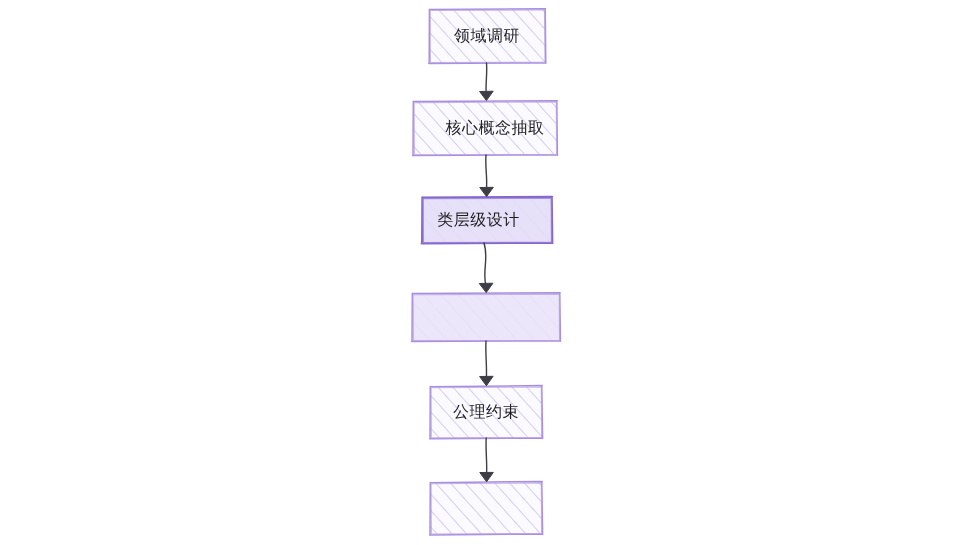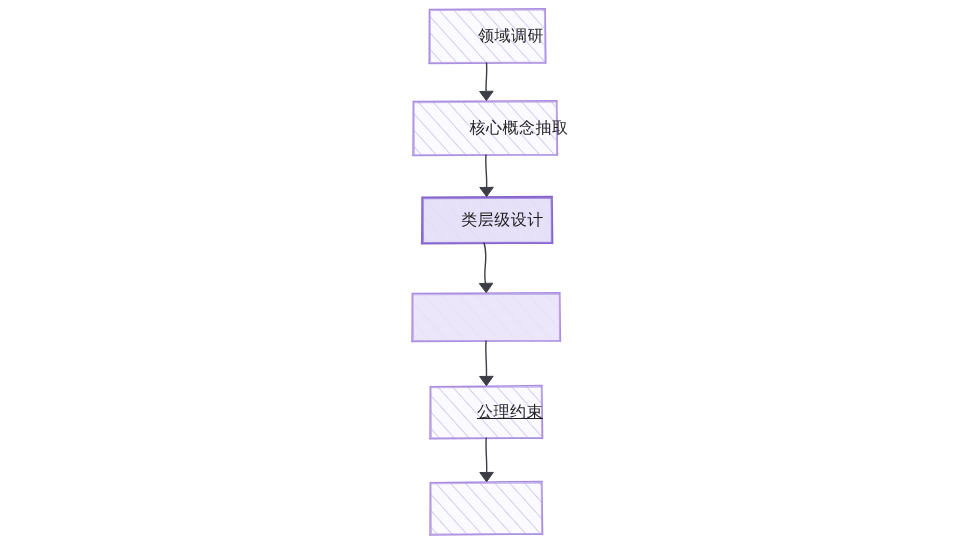--- a/index.html
+++ b/index.html
@@ -31,21 +31,20 @@
     display: flex;
     align-items: center;
     justify-content: center;
     color: #1e1e1e;
     font-size: 16px;
     font-family: "Liberation Sans", "DejaVu Sans", sans-serif;
     letter-spacing: 0.5px;
     white-space: nowrap;
     pointer-events: none;
     text-rendering: geometricPrecision;
-    padding-left: 24px;
   }
 </style>
 </head>
 <body>
 
 <div id="flow-canvas">
 
   <svg id="flow-svg" viewBox="0 0 960 545">
     <defs>
       <pattern id="hatch" width="11" height="11" patternTransform="rotate(-42)" patternUnits="userSpaceOnUse">
@@ -124,16 +123,16 @@
     </g>
   </svg>
 
   <div class="node-label" style="left:429px; top:9px; width:116px; height:54px;">领域调研</div>
 
   <div class="node-label" style="left:413px; top:101px; width:164px; height:54px;">核心概念抽取</div>
 
   <div class="node-label" style="left:422px; top:197px; width:113px; height:46px;">类层级设计</div>
 
 
-  <div class="node-label" style="left:430px; top:386px; width:112px; height:52px;text-decoration:underline;">公理约束</div>
+  <div class="node-label" style="left:430px; top:386px; width:112px; height:52px;">公理约束</div>
 
 
 </div>
 
 </body></html>

